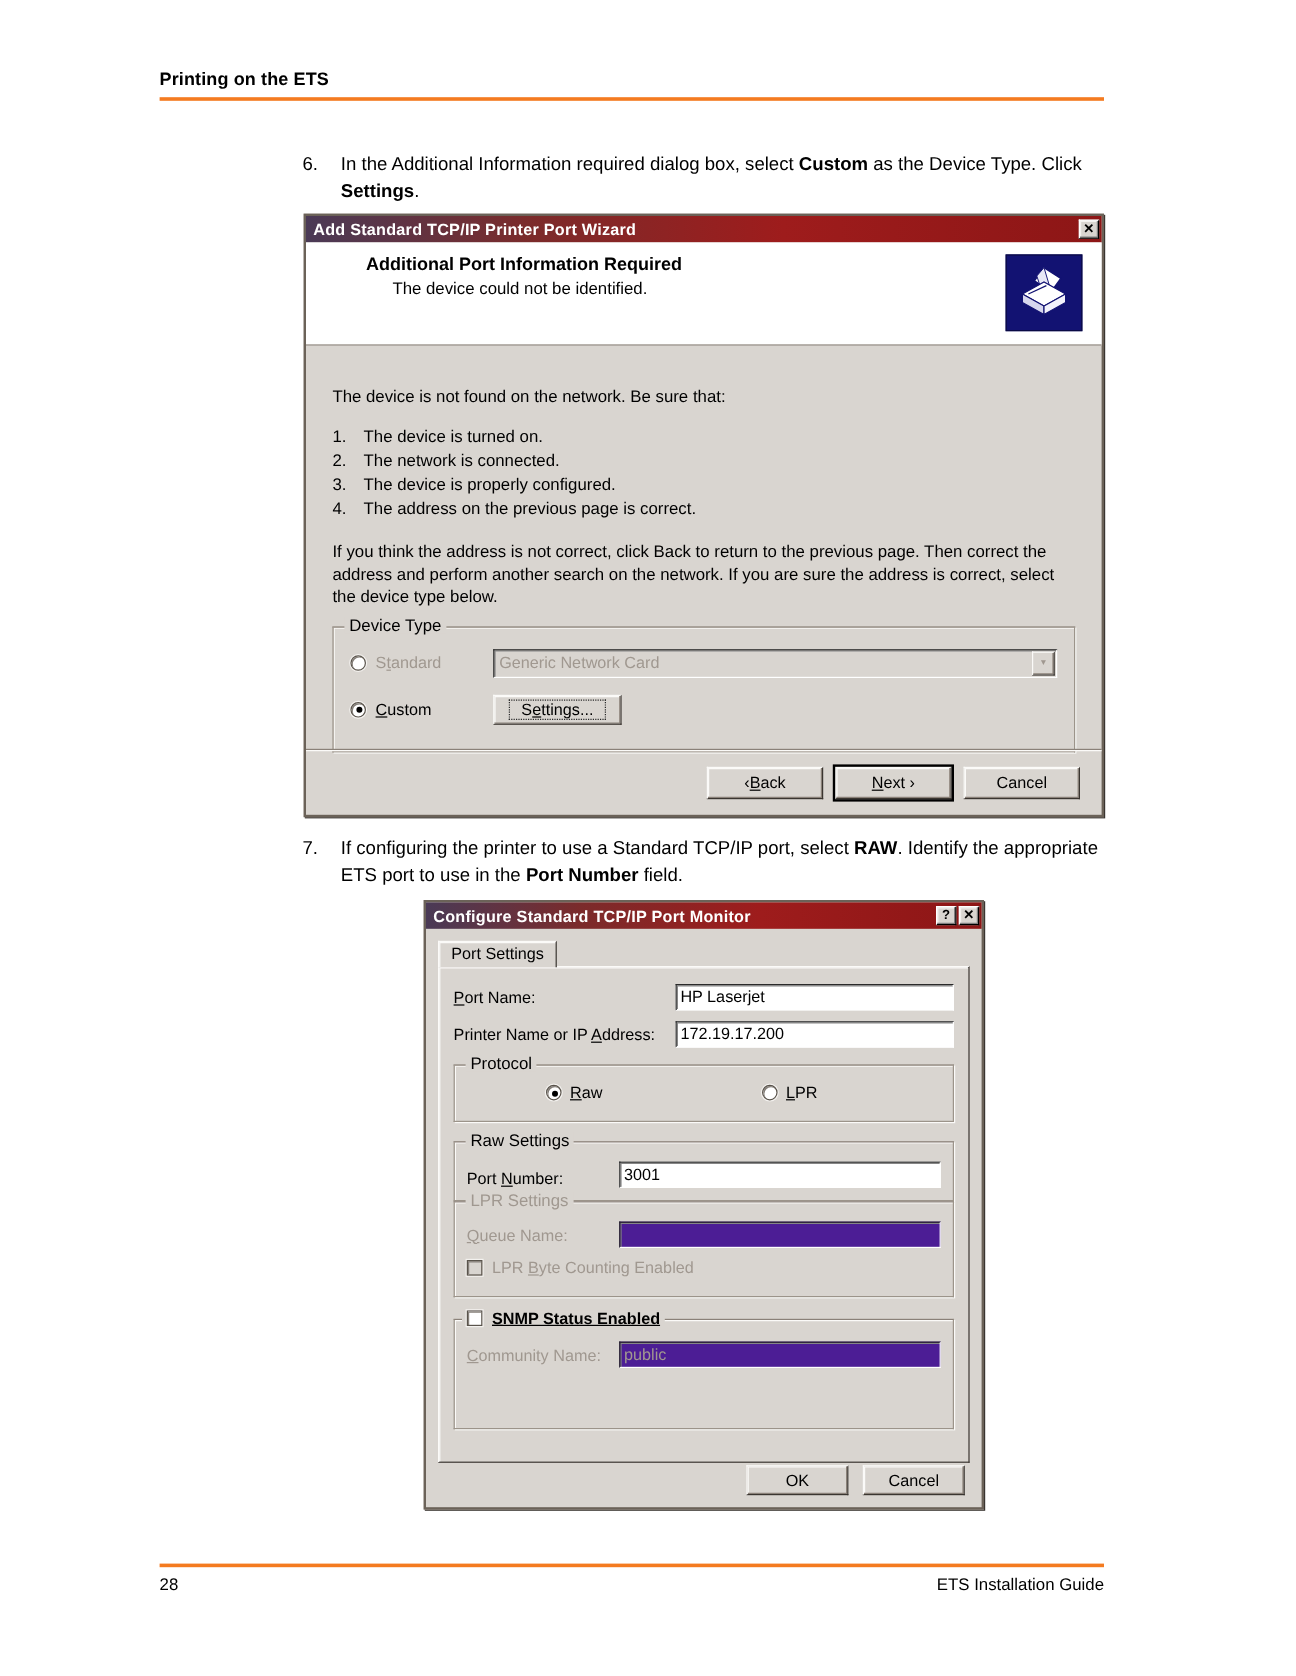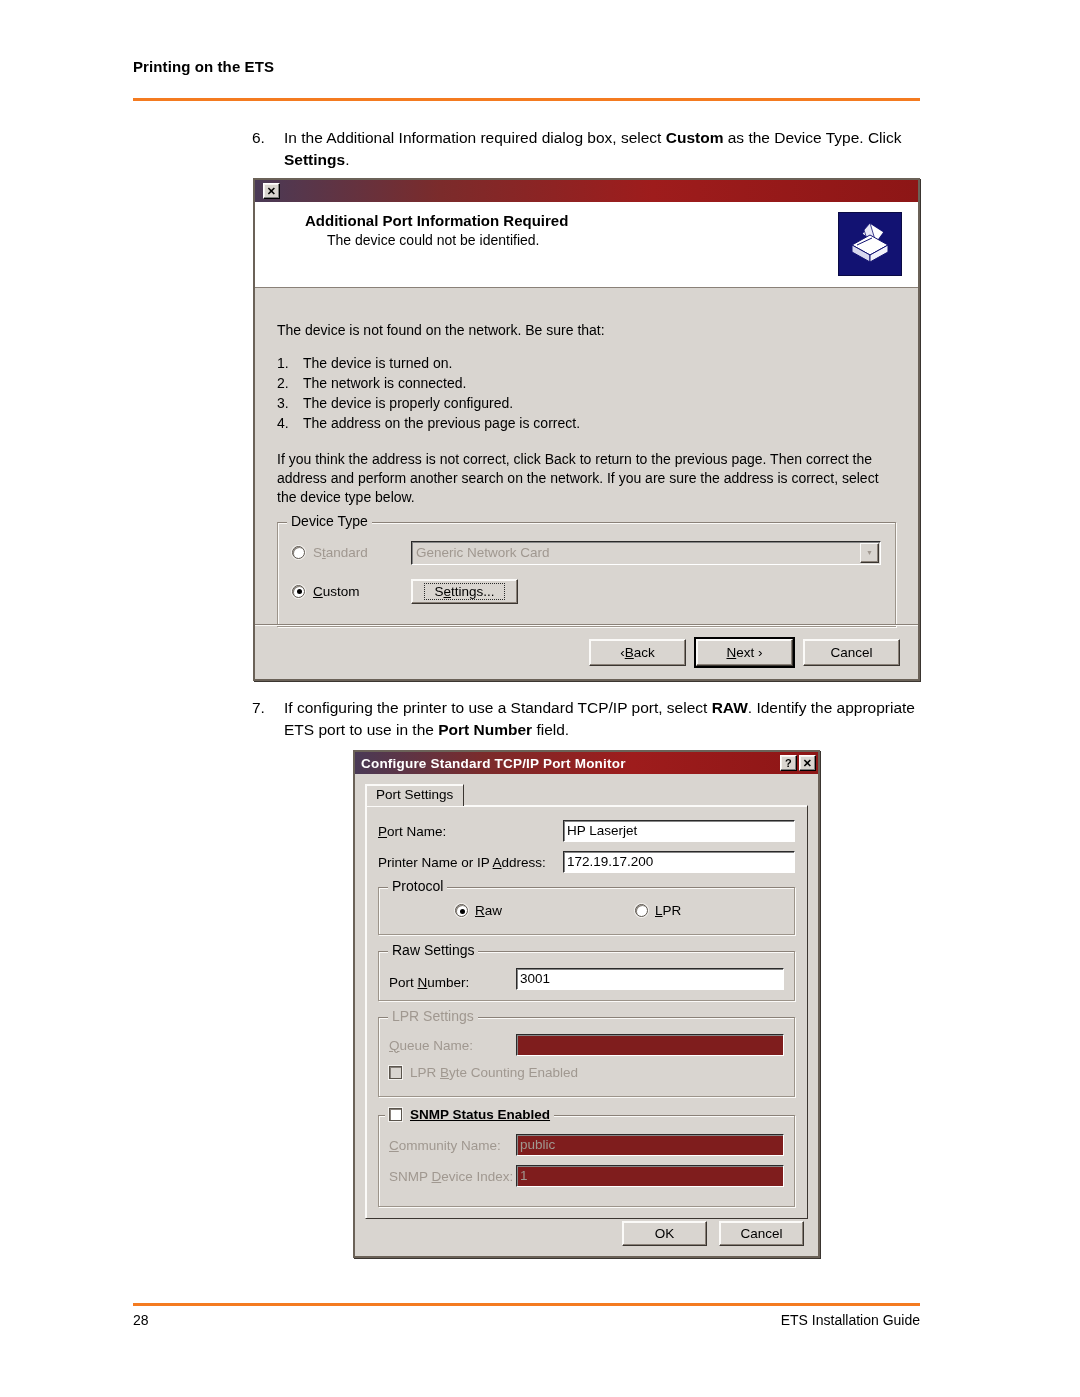--- a/index.html
+++ b/index.html
@@ -12,21 +12,21 @@
     position:relative;
     overflow:hidden;
   }
 
   
   .page-header {
     position:absolute; left:133px; top:58px; width:787px;
   }
   .page-header .htitle {
     font-size:15px; font-weight:bold; letter-spacing:0.1px;
-    padding-bottom:23px;
+    padding-bottom:6px;
   }
   .rule-orange { height:3px; background:#F47B20; width:100%; }
 
   .page-footer {
     position:absolute; left:133px; top:1303px; width:787px;
   }
   .page-footer .frow {
     display:flex; justify-content:space-between; align-items:baseline;
     padding-top:6px; font-size:14px;
   }
@@ -128,21 +128,21 @@
   .txtfield {
     background:#ffffff;
     border:1px solid #ffffff;
     border-top:1px solid #2a2a2a;
     border-left:1px solid #2a2a2a;
     box-shadow:inset 1px 1px 0 #868686;
     height:22px; line-height:20px;
     padding:0 3px; font-size:13.5px;
     overflow:hidden; white-space:nowrap;
   }
-  .txtfield.disabled { background:#7f1d1d; color:#a09890; }
+  .txtfield.disabled { background:#4c1d95; color:#a09890; }
 
   .combo {
     display:flex; height:24px;
     background:#d9d5d0;
     border:1px solid #ffffff;
     border-top:1px solid #2a2a2a;
     border-left:1px solid #2a2a2a;
     box-shadow:inset 1px 1px 0 #868686;
   }
   .combo .cval { flex:1; line-height:22px; padding:0 4px; font-size:13.5px; color:#a09890; overflow:hidden; white-space:nowrap; }
@@ -222,20 +222,21 @@
 </div>
 
 <div class="step" id="step6">
   <div class="num">6.</div>
   <div class="txt"><span>In the Additional Information required dialog box, select </span><span style="font-weight: bold;">Custom</span><span> as the Device Type.  Click </span><span style="font-weight: bold;">Settings</span><span>.</span></div>
 </div>
 
 <div class="dlg" id="dlg1">
 
   <div class="titlebar">
+    <span class="tb-title">Add Standard TCP/IP Printer Port Wizard</span>
     <span class="tb-btn">✕</span>
   </div>
 
   <div class="wiz-head">
     <h2>Additional Port Information Required</h2>
     <p>The device could not be identified.</p>
     <div class="printer-icon">
       <svg width="48" height="46" viewBox="0 0 48 46" aria-hidden="true">
         <polygon points="24,2 38,11 30,22 16,13" fill="#ffffff" stroke="#121272" stroke-width="1.2"></polygon>
         <polygon points="24,2 30,22 24,27 18,9" fill="#e8e8f6" stroke="#121272" stroke-width="0.8"></polygon>
@@ -341,21 +342,21 @@
           <span class="radio on"></span>
           <span style="margin-left:7px; font-size:13.5px;"><span class="u">R</span><span>aw</span></span>
         </span>
         <span style="display:flex; align-items:center; padding-left:46px;">
           <span class="radio"></span>
           <span style="margin-left:7px; font-size:13.5px;"><span class="u">L</span><span>PR</span></span>
         </span>
       </div>
     </div>
 
-    <div class="group" style="height:50px; padding:16px 10px 0 10px; margin-bottom:16px;">
+    <div class="group" style="height:50px; padding:16px 10px 0 10px; margin-bottom:0;">
       <div class="legend">Raw Settings</div>
       <div class="frow" style="margin-bottom:0;align-items:flex-end;">
         <span class="lbl" style="width:127px; flex:0 0 127px;"><span>Port </span><span class="u">N</span><span>umber:</span></span>
         <span class="txtfield">3001</span>
       </div>
     </div>
 
     <div class="group disabled" style="height:80px; padding:16px 10px 0 10px; margin-bottom:18px;">
       <div class="legend">LPR Settings</div>
       <div class="frow">
@@ -370,24 +371,20 @@
 
     <div class="group" style="height:92px; padding:18px 10px 0 10px;">
       <div class="legend" style="display:flex; align-items:center; gap:8px; left:6px; top:-8px;">
         <span class="checkbox"></span>
         <span style="font-weight:bold; font-size:13.5px;text-decoration:underline;"><span class="u">S</span><span>NMP Status Enabled</span></span>
       </div>
       <div class="frow">
         <span class="lbl dim" style="width:127px; flex:0 0 127px;"><span class="u">C</span><span>ommunity Name:</span></span>
         <span class="txtfield disabled">public</span>
       </div>
-      <div class="frow" style="margin-bottom:0;">
-        <span class="lbl dim" style="width:127px; flex:0 0 127px;"><span>SNMP </span><span class="u">D</span><span>evice Index:</span></span>
-        <span class="txtfield disabled">1</span>
-      </div>
     </div>
   </div>
 
   <div class="okrow">
     <span class="btn">OK</span>
     <span class="btn">Cancel</span>
   </div>
 </div>
 
 <div class="page-footer">

